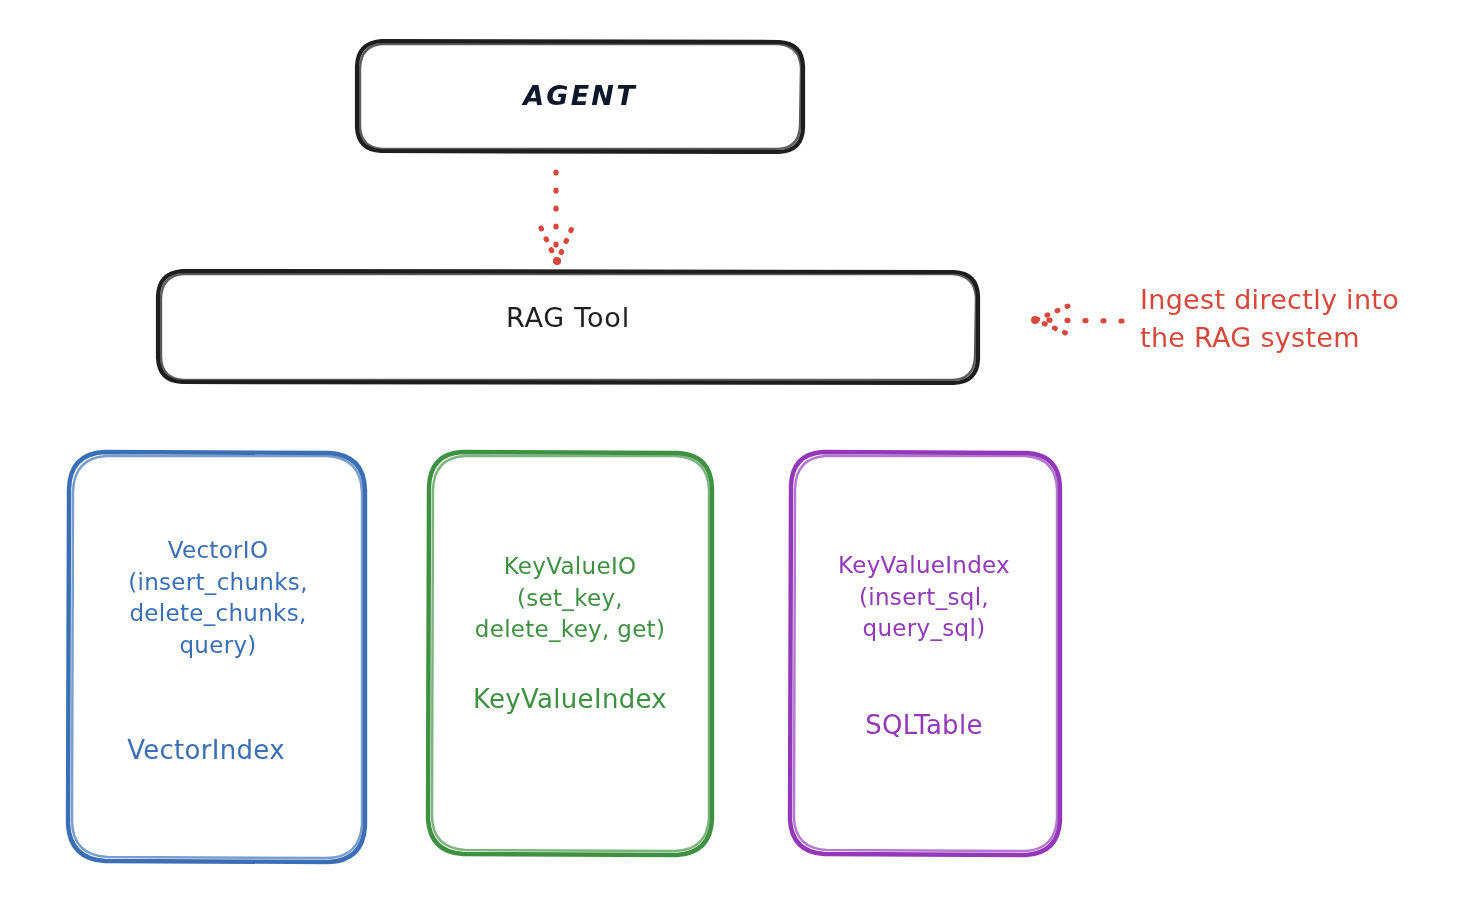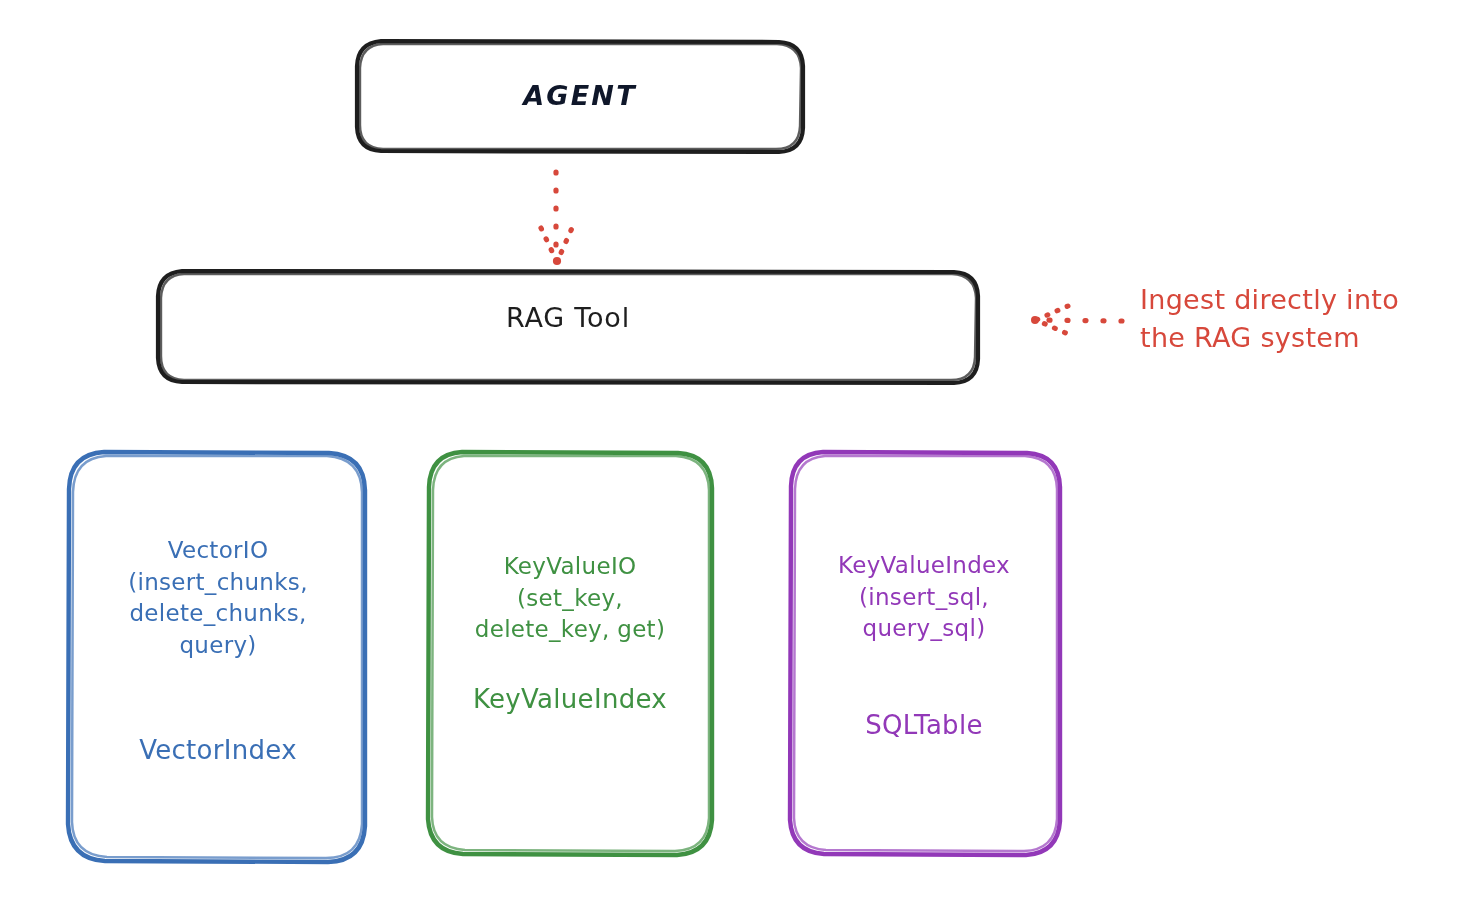--- a/index.html
+++ b/index.html
@@ -57,21 +57,21 @@
     white-space: pre-line;
     letter-spacing: 0.3px;
   }
   .store-index {
     position: absolute;
     text-align: center;
     font-size: 26px;
     letter-spacing: 0.3px;
   }
   #vector-api   { left: 72px;  top: 535px; width: 292px; color: #3a6fb5; }
-  #vector-index { left: 72px;  top: 735px; width: 292px; color: #3a6fb5; }
+  #vector-index { left: 60px;  top: 735px; width: 292px; color: #3a6fb5; }
   #kv-api       { left: 424px; top: 551px; width: 292px; color: #3f9142; }
   #kv-index     { left: 424px; top: 684px; width: 292px; color: #3f9142; }
   #rel-api      { left: 786px; top: 550px; width: 276px; color: #9238b8; }
   #rel-index    { left: 786px; top: 710px; width: 276px; color: #9238b8; }
 
   
   #annotation-text {
     position: absolute;
     left: 1140px;
     top: 281px;

